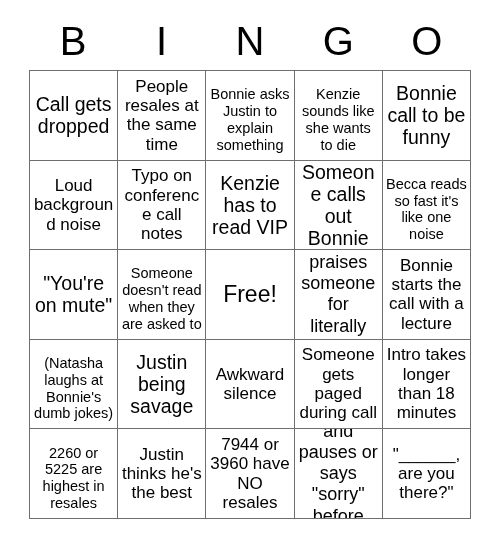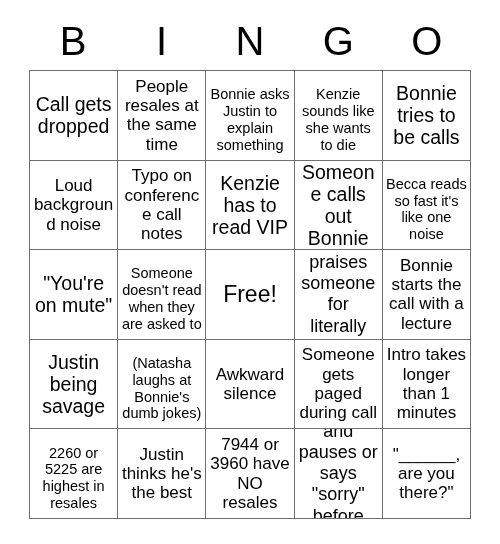--- a/index.html
+++ b/index.html
@@ -95,21 +95,21 @@
       <div class="cell t-md">
           <span>People resales at the same time</span>
         </div>
       <div class="cell t-sm">
           <span>Bonnie asks Justin to explain something</span>
         </div>
       <div class="cell t-sm">
           <span>Kenzie sounds like she wants to die</span>
         </div>
       <div class="cell t-lg">
-          <span>Bonnie tries to be calls</span>
+          <span>Bonnie call to be funny</span>
         </div>
     </div>
 
     <div class="grid-row">
       <div class="cell t-md">
           <span>Loud background noise</span>
         </div>
       <div class="cell t-md">
           <span>Typo on conference call notes</span>
         </div>
@@ -136,34 +136,34 @@
         </div>
       <div class="cell t-xs">
           <span>Bonnie praises someone for literally nothing</span>
         </div>
       <div class="cell t-md">
           <span>Bonnie starts the call with a lecture</span>
         </div>
     </div>
 
     <div class="grid-row">
+      <div class="cell t-sm">
+          <span>(Natasha laughs at Bonnie's dumb jokes)</span>
+        </div>
       <div class="cell t-lg">
           <span>Justin being savage</span>
-        </div>
-      <div class="cell t-sm">
-          <span>(Natasha laughs at Bonnie's dumb jokes)</span>
         </div>
       <div class="cell t-md">
           <span>Awkward silence</span>
         </div>
       <div class="cell t-md">
           <span>Someone gets paged during call</span>
         </div>
       <div class="cell t-md">
-          <span>Intro takes longer than 1 minutes</span>
+          <span>Intro takes longer than 18 minutes</span>
         </div>
     </div>
 
     <div class="grid-row">
       <div class="cell t-sm">
           <span>2260 or 5225 are highest in resales</span>
         </div>
       <div class="cell t-md">
           <span>Justin thinks he's the best</span>
         </div>

